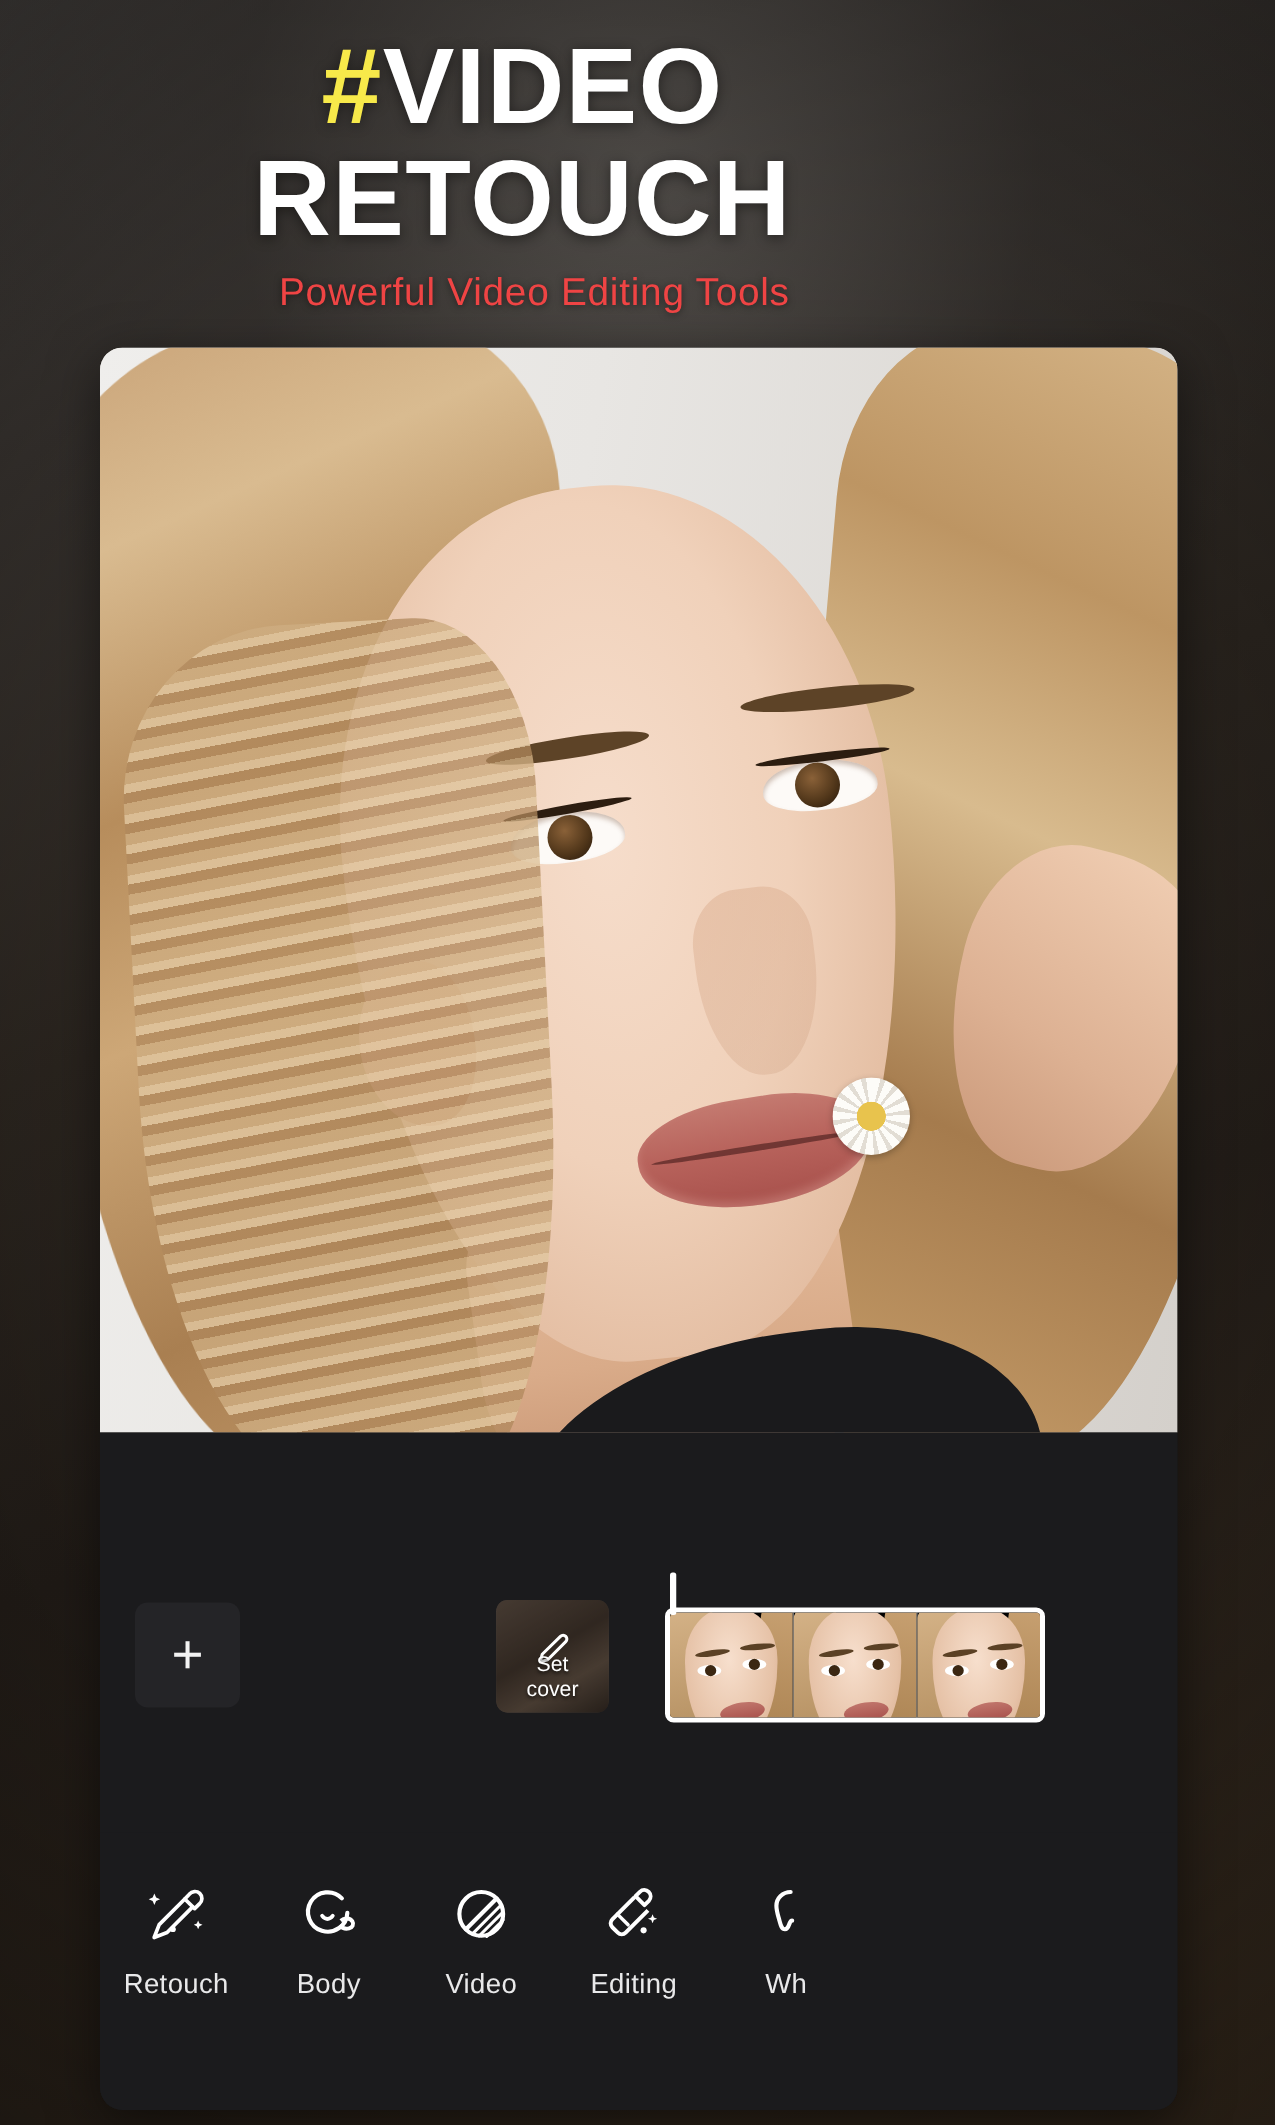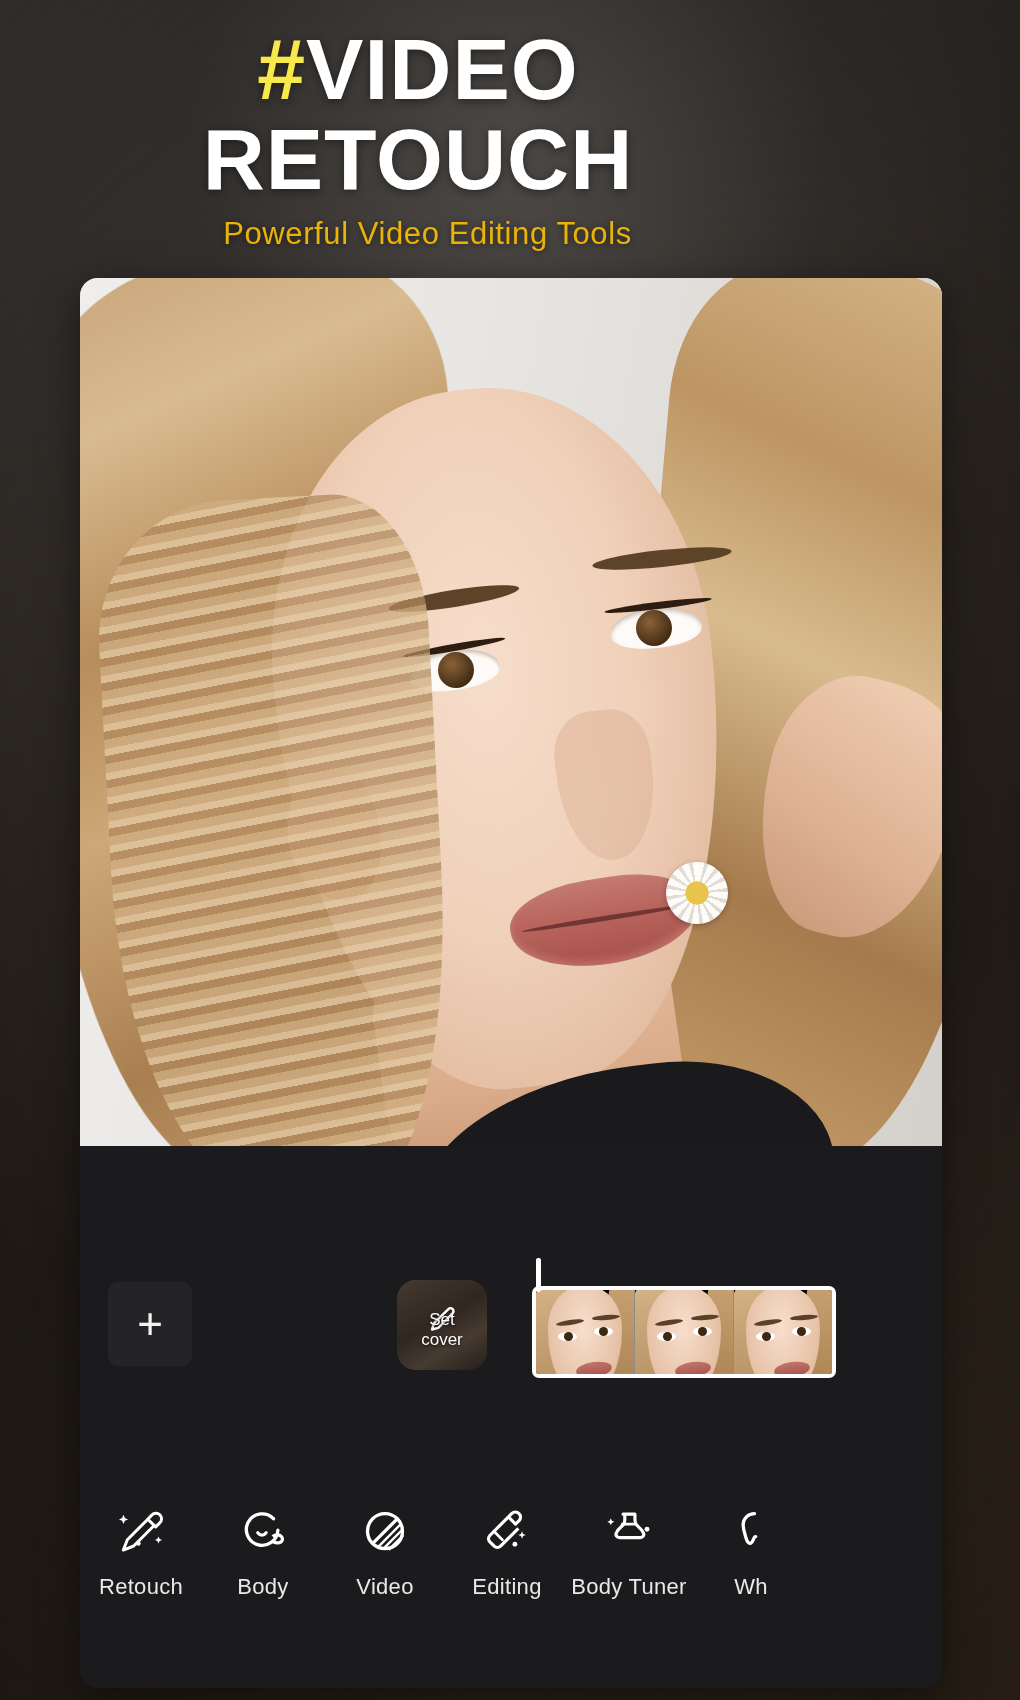--- a/index.html
+++ b/index.html
@@ -34,21 +34,21 @@
     font-weight:bold;
     font-size:86px;
     line-height:90px;
     letter-spacing:1px;
     text-shadow:0 2px 10px rgba(0,0,0,0.45);
   }
   .hash{ color:#f7e94a; }
   .subtitle{
     display:block;
     margin-top:12px;
-    color:#eab308;
+    color:#ef4444;
     font-size:31px;
     letter-spacing:0.6px;
     text-shadow:0 1px 6px rgba(0,0,0,0.5);
     padding-left:19px;
   }
 
   
   #phone{
     position:absolute;
     left:80px; top:278px;
@@ -191,25 +191,25 @@
     position:absolute; left:28px; top:136px;
     width:84px; height:84px;
     background:#242427;
     border-radius:10px;
     display:flex; align-items:center; justify-content:center;
     color:#f2f2f2; font-size:44px; font-weight:300; line-height:1;
   }
   #set-cover{
     position:absolute; left:317px; top:134px;
     width:90px; height:90px;
-    border-radius:19px;
+    border-radius:9px;
     overflow:hidden;
     background:linear-gradient(150deg,#6b5a4d 0%,#4a3c32 45%,#6d5b4c 70%,#3a2f27 100%);
     display:flex; flex-direction:column; align-items:center; justify-content:flex-end;
-    padding-bottom:20px;
+    padding-bottom:8px;
   }
   #set-cover .scrim{ position:absolute; inset:0; background:rgba(0,0,0,0.35); }
   #set-cover .pencil{ position:absolute; left:50%; top:24px; transform:translateX(-50%); }
   #set-cover .cap{
     position:relative; z-index:2;
     color:#fff; font-size:17px; line-height:20px; text-align:center;
     text-shadow:0 1px 3px rgba(0,0,0,0.8);
     width:100%;
   }
   #playhead{
@@ -411,29 +411,20 @@
       <svg class="glyph" viewBox="0 0 32 32" fill="none">
         <path d="M18.8 5.4a2.9 2.9 0 0 1 4.1 4.1l-2 2-4.1-4.1 2-2z" stroke="#fff" stroke-width="1.8" stroke-linejoin="round"></path>
         <path d="M16.4 7.8 6.2 18a2.5 2.5 0 0 0 0 3.6l2.5 2.5a2.5 2.5 0 0 0 3.6 0l10.2-10.2" stroke="#fff" stroke-width="1.8" stroke-linejoin="round"></path>
         <path d="M8.5 15.6 13.4 20.5" stroke="#fff" stroke-width="1.6" stroke-linecap="round"></path>
         <path d="M24.6 15.6l.6 1.5 1.5.6-1.5.6-.6 1.5-.6-1.5-1.5-.6 1.5-.6.6-1.5z" fill="#fff"></path>
         <circle cx="20.5" cy="23" r="1.4" fill="#fff"></circle>
       </svg>
       <span class="lbl">Editing</span>
     </div>
 
-    <div class="tool">
-      <svg class="glyph" viewBox="0 0 32 32" fill="none">
-        <path d="M12.6 5.8h6.8v3.5c0 1.5.6 2.4 1.6 3.3 1.6 1.4 2.7 2.6 3.3 4 .5 1.3-.4 2.6-1.8 2.6H10.5c-1.4 0-2.3-1.3-1.8-2.6.6-1.4 1.7-2.6 3.3-4 1-.9 1.6-1.8 1.6-3.3V5.8z" stroke="#fff" stroke-width="1.8" stroke-linejoin="round"></path>
-        <path d="M12.2 11.5h7.6" stroke="#fff" stroke-width="1.6" stroke-linecap="round"></path>
-        <path d="M5.6 8.2l.6 1.4 1.4.6-1.4.6-.6 1.4-.6-1.4-1.4-.6 1.4-.6.6-1.4z" fill="#fff"></path>
-        <circle cx="26.3" cy="14.4" r="1.4" fill="#fff"></circle>
-      </svg>
-      <span class="lbl">Body Tuner</span>
-    </div>
 
     <div class="tool">
       <svg class="glyph" viewBox="0 0 32 32" fill="none">
         <path d="M18 5.5c-3.6 0-6.5 2.8-6.5 6.3 0 2.3.6 4 1.3 6.4.6 2 .9 4.3 2.6 4.3 1.2 0 1.6-1.2 2.1-2.6.3-.8.6-1.3 1.2-1.3" stroke="#fff" stroke-width="1.9" stroke-linecap="round" stroke-linejoin="round"></path>
       </svg>
       <span class="lbl">Wh</span>
     </div>
 
   </div>
 </div>

